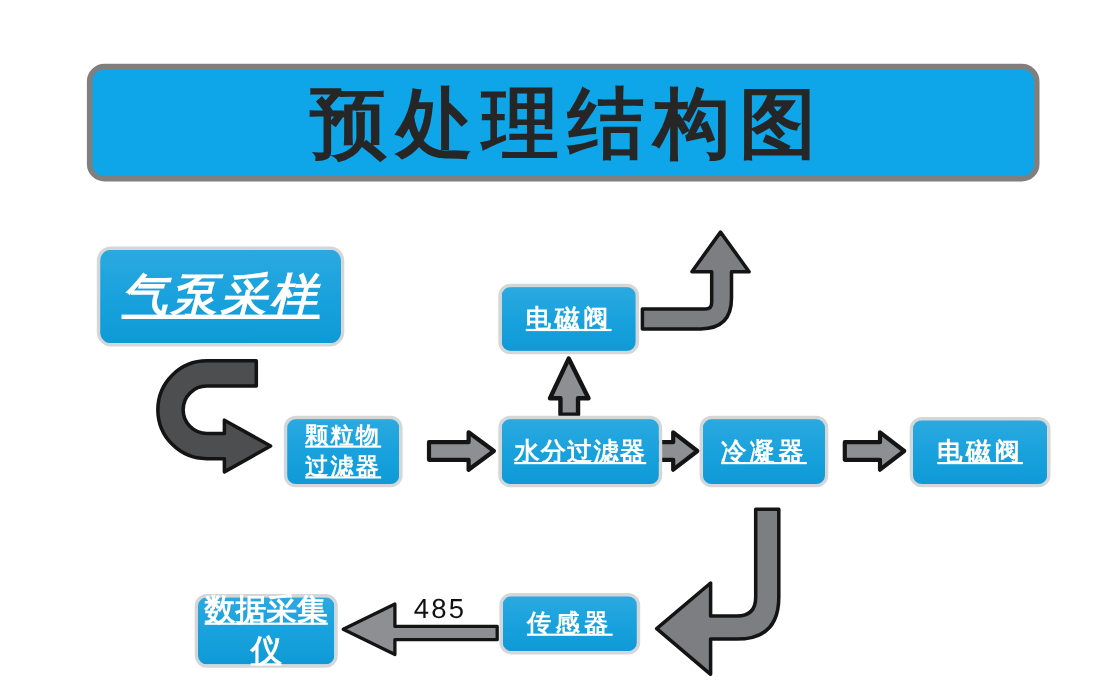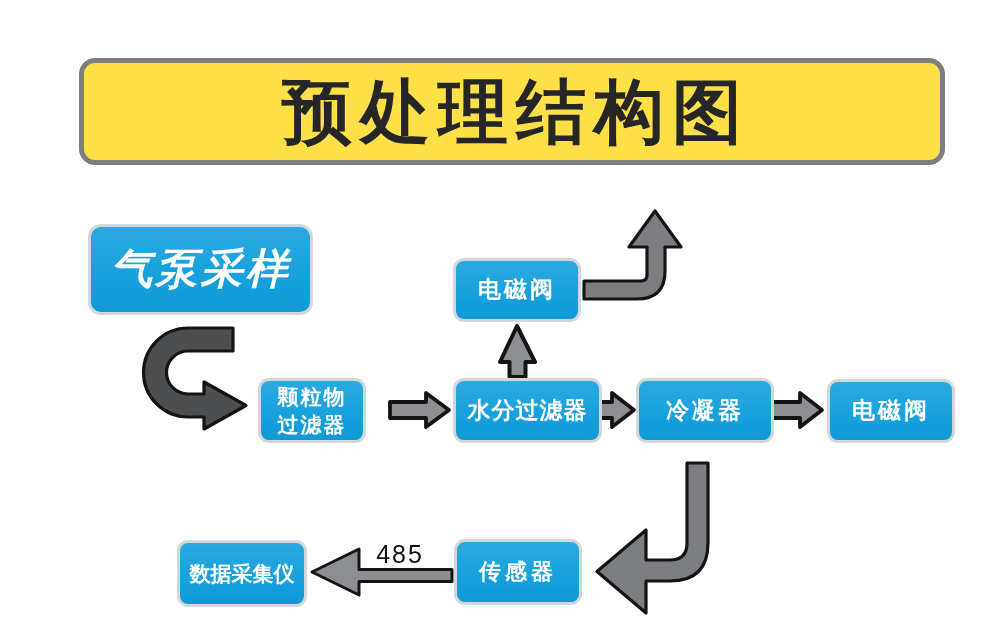--- a/index.html
+++ b/index.html
@@ -7,50 +7,51 @@
     position:relative;
     width:1000px;height:636px;
     background:var(--background,#fff);
     font-family:"Liberation Sans","DejaVu Sans",sans-serif;
     overflow:hidden;
   }
   .arrow-layer{position:absolute;left:0;top:0;width:1000px;height:636px;z-index:1;}
   .title-box{
     position:absolute;left:79px;top:58px;width:866px;height:107px;
     box-sizing:border-box;
-    background:#fde047;
+    background:#0ea5e9;
     border:5px solid var(--title-border,#7f7f7f);
     border-radius:16px;
     display:flex;align-items:center;justify-content:center;
     z-index:2;
   }
   .title-text{
     font-size:70px;font-weight:bold;letter-spacing:8px;
     color:var(--title-text,#262626);
     white-space:nowrap;line-height:1;
     padding-left:8px; 
   }
   .node{
     position:absolute;box-sizing:border-box;
     background:linear-gradient(180deg,var(--node-fill-top,#2ba9e0) 0%,var(--node-fill,#16a0dc) 60%,#0f9ad7 100%);
     border:3px solid var(--node-border,#d5d6d8);
     border-radius:11px;
     display:flex;flex-direction:column;align-items:center;justify-content:center;
     color:var(--node-text,#ffffff);
     font-weight:bold;text-align:center;line-height:1.3;
     z-index:2;
+    text-decoration:underline;
   }
   .node-pump{left:88px;top:224px;width:225px;height:91px;font-size:42px;font-style:italic;letter-spacing:3px;border-radius:13px;}
   .node-solenoid-top{left:453px;top:258px;width:128px;height:64px;font-size:23px;letter-spacing:3px;}
   .node-particulate{left:258px;top:378px;width:108px;height:65px;font-size:21px;letter-spacing:2px;}
   .node-moisture{left:453px;top:378px;width:149px;height:65px;font-size:23px;letter-spacing:1px;}
-  .node-condenser{left:636px;top:378px;width:138px;height:65px;font-size:23px;letter-spacing:3px;}
+  .node-condenser{left:636px;top:378px;width:117px;height:65px;font-size:23px;letter-spacing:3px;}
   .node-solenoid-right{left:827px;top:379px;width:128px;height:64px;font-size:23px;letter-spacing:3px;}
-  .node-collector{left:177px;top:540px;width:130px;height:67px;font-size:21px;letter-spacing:0px;}
-  .node-sensor{left:454px;top:539px;width:128px;height:66px;font-size:22px;letter-spacing:4px;}
+  .node-collector{left:177px;top:540px;width:130px;height:67px;font-size:28px;letter-spacing:0px;}
+  .node-sensor{left:454px;top:539px;width:128px;height:56px;font-size:22px;letter-spacing:4px;}
   .link-label{
     position:absolute;left:368px;top:540px;width:64px;
     text-align:center;font-size:25px;letter-spacing:2px;
     color:#111;z-index:2;font-weight:normal;
   }
 </style>
 </head>
 <body>
 
 <div class="stage">

